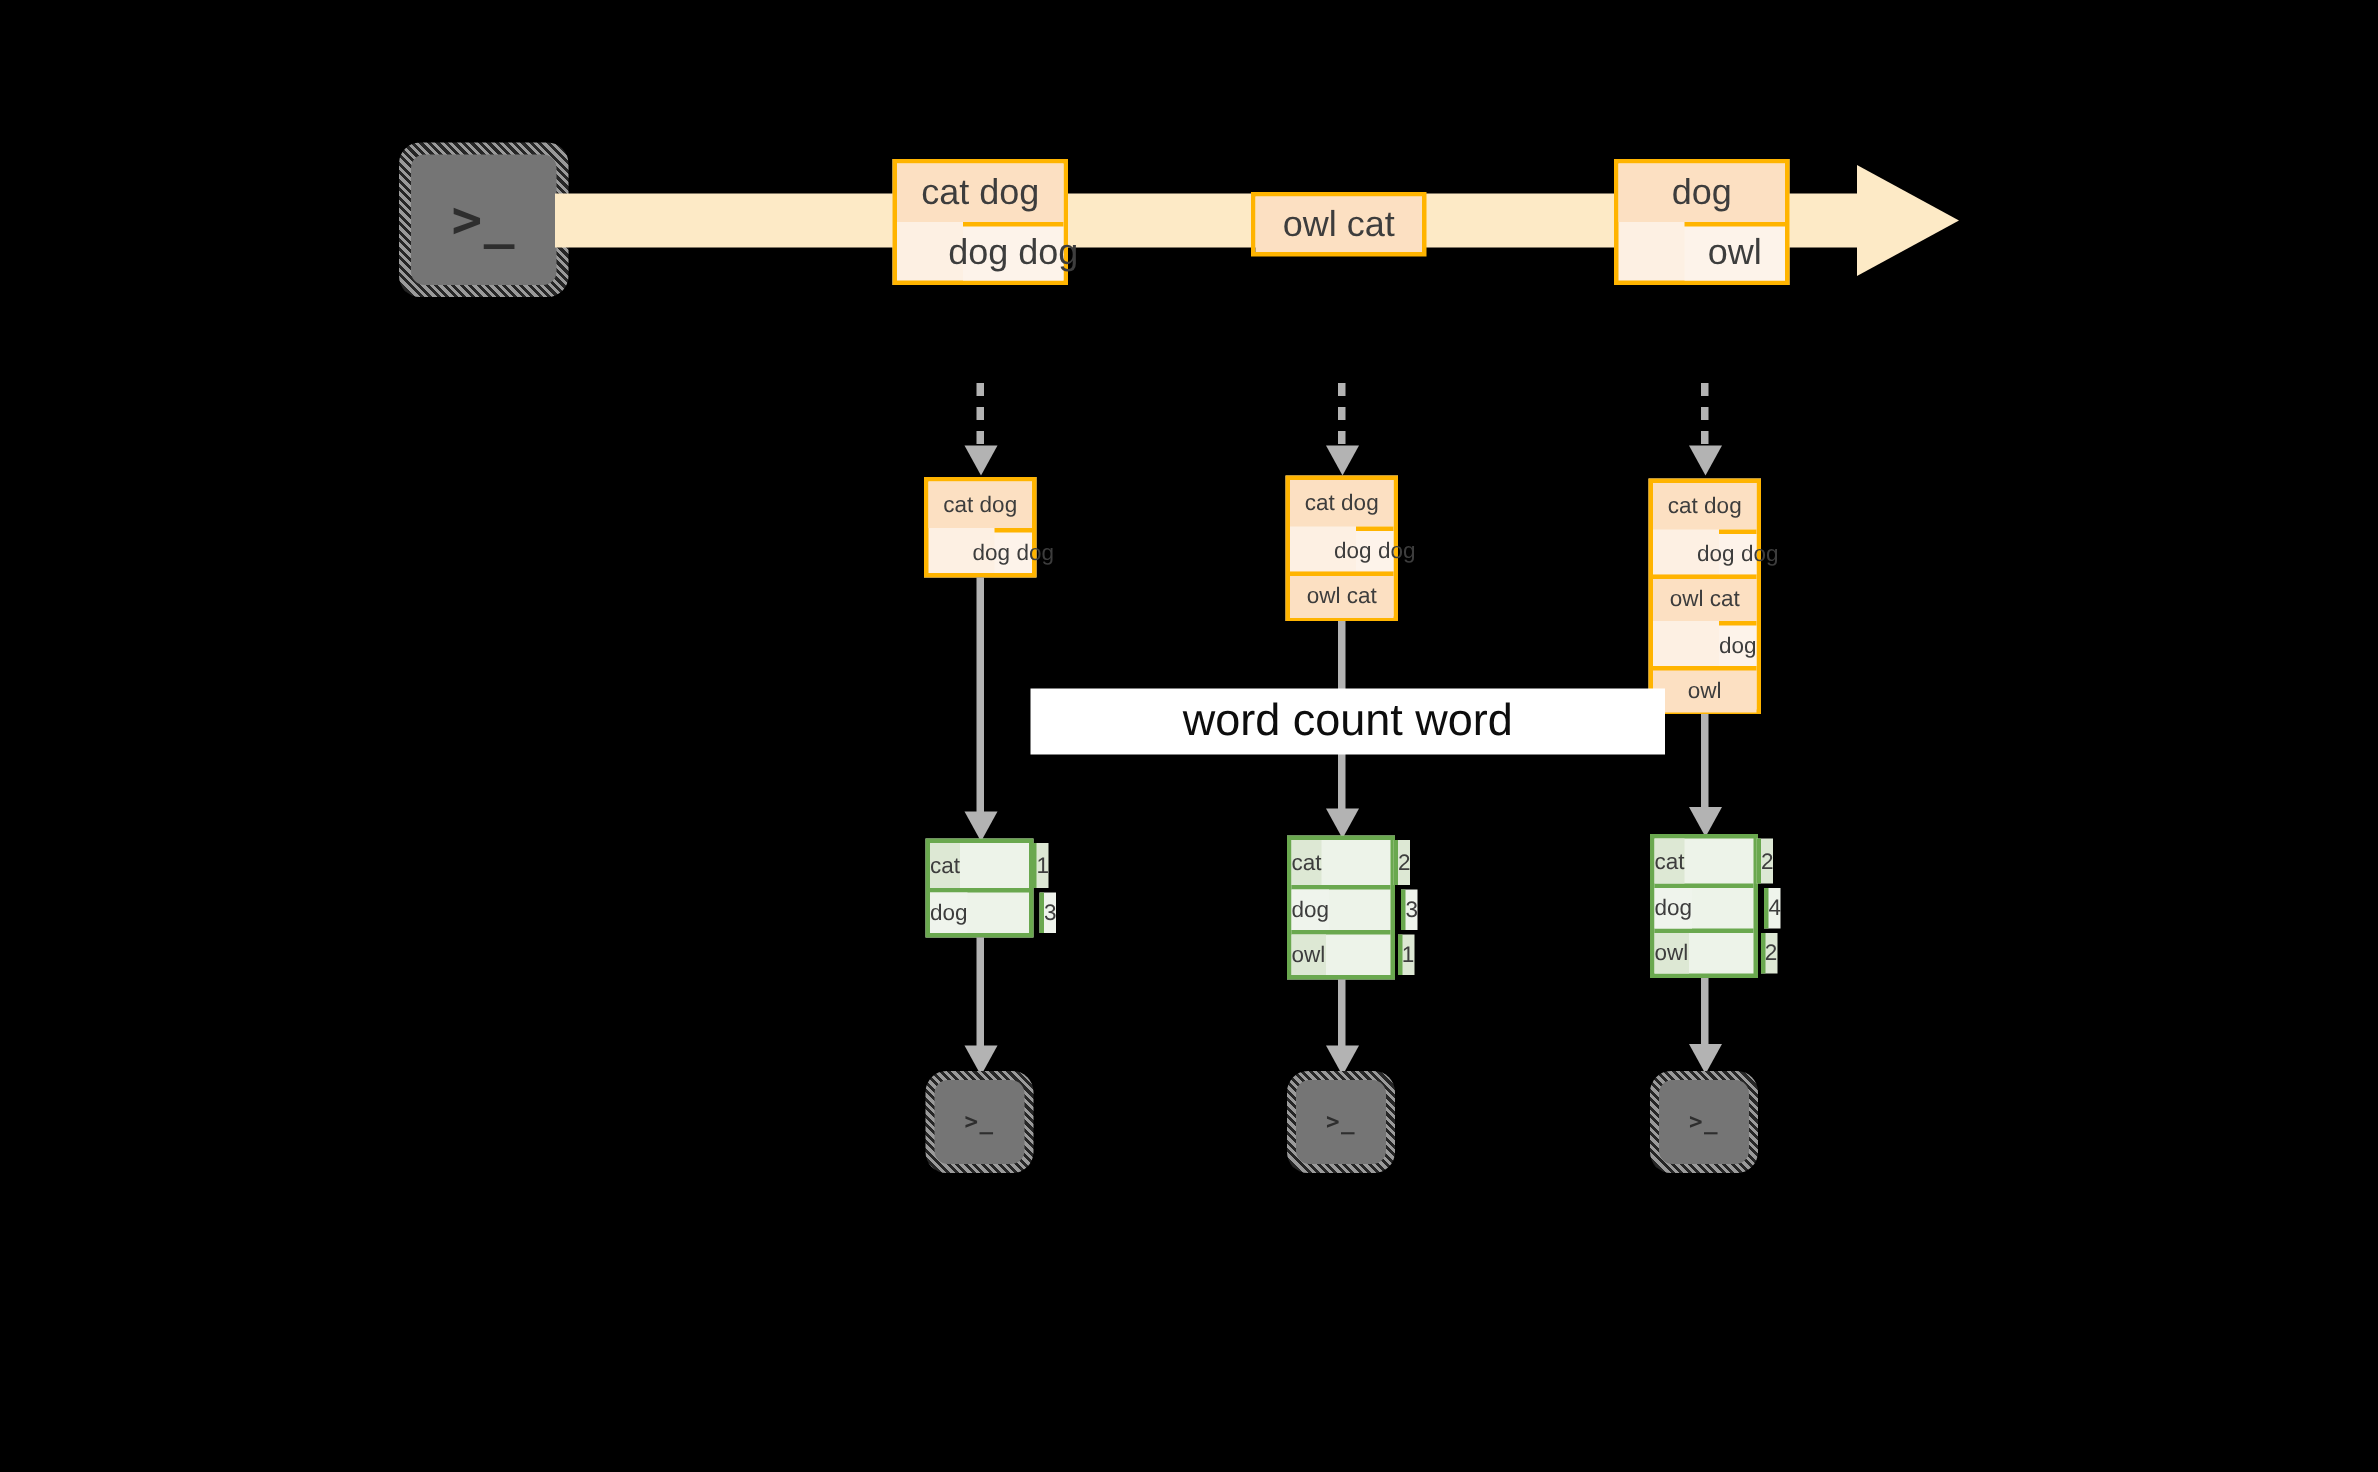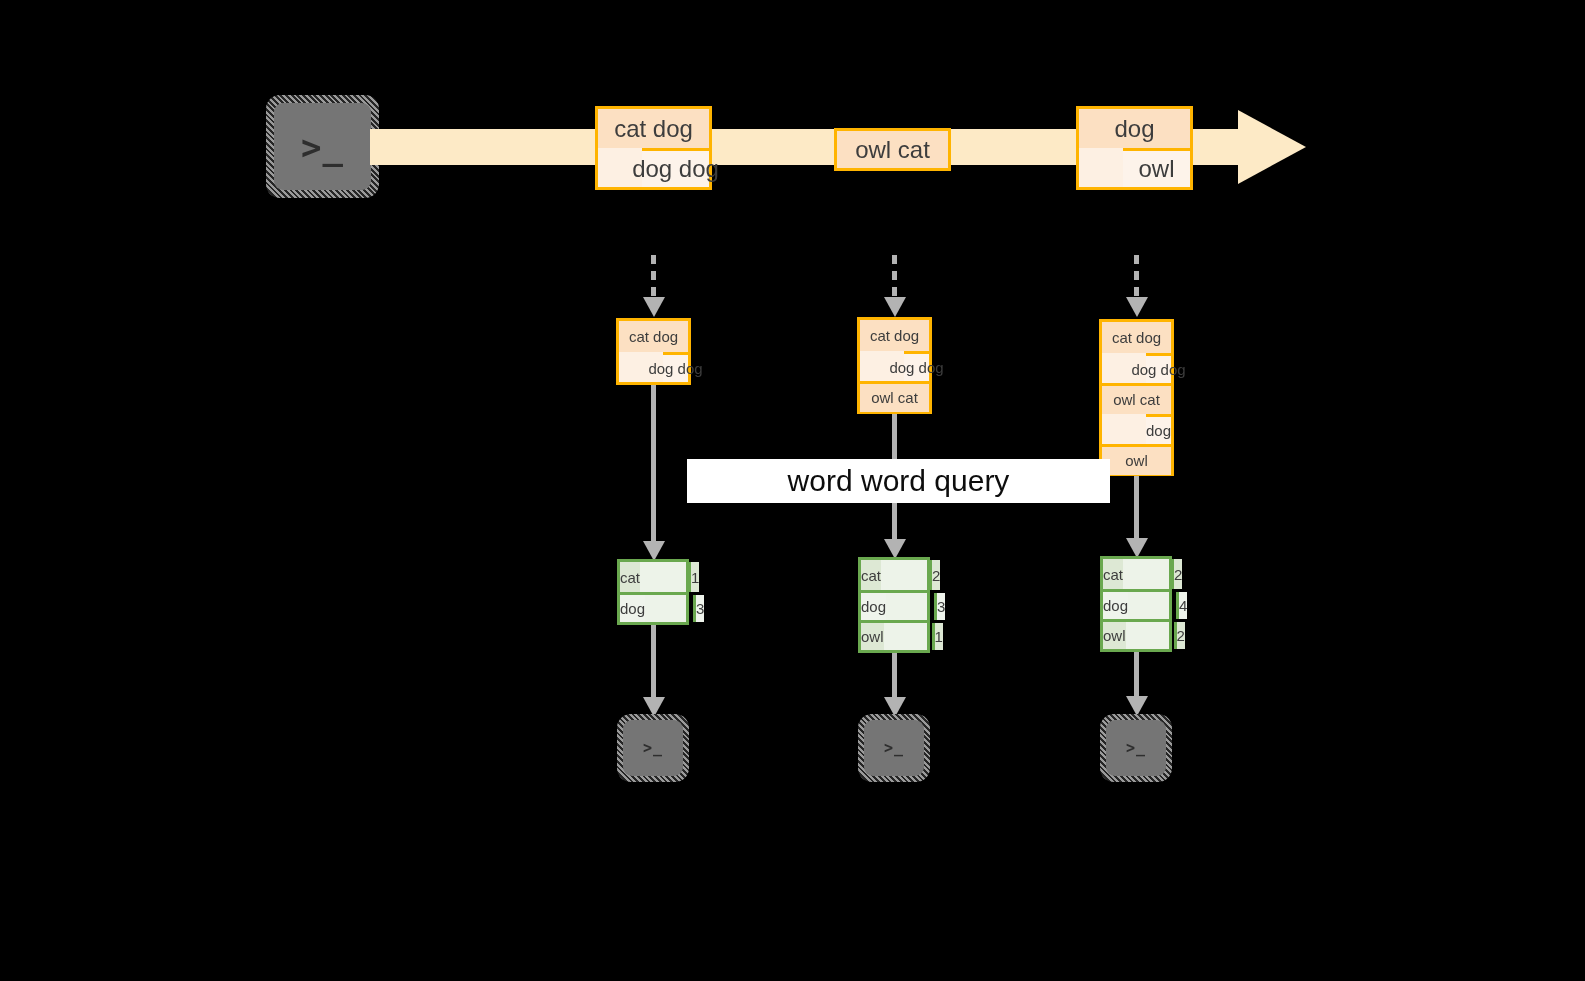--- a/index.html
+++ b/index.html
@@ -293,16 +293,16 @@
     <div class="conn-head" style="left:-8.5px; top:44px;"></div>
   </div>
 
   <div class="term-frame term-small" style="left:1100px; top:714px; width:72px; height:68px;">
     <div class="term-inner">
       <div class="term-glyph">&gt;_</div>
     </div>
   </div>
 
   <div class="qlabel" style="left:687px; top:459px; width:423px; height:44px;">
-    <span>word word query</span>
+    <span>word count word</span>
   </div>
 
 </div>
 
 </body></html>

